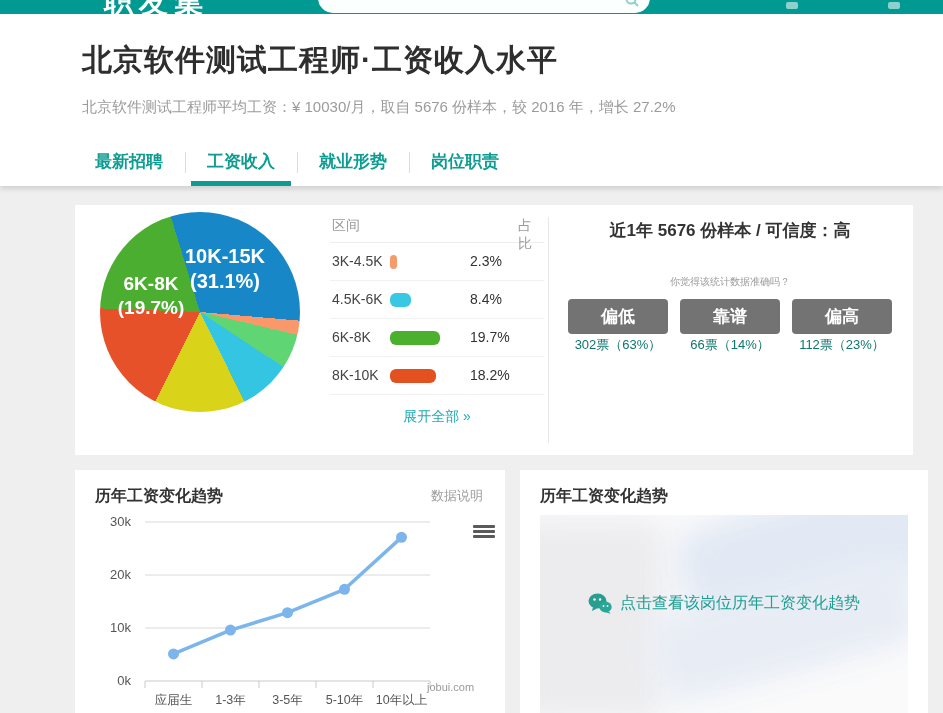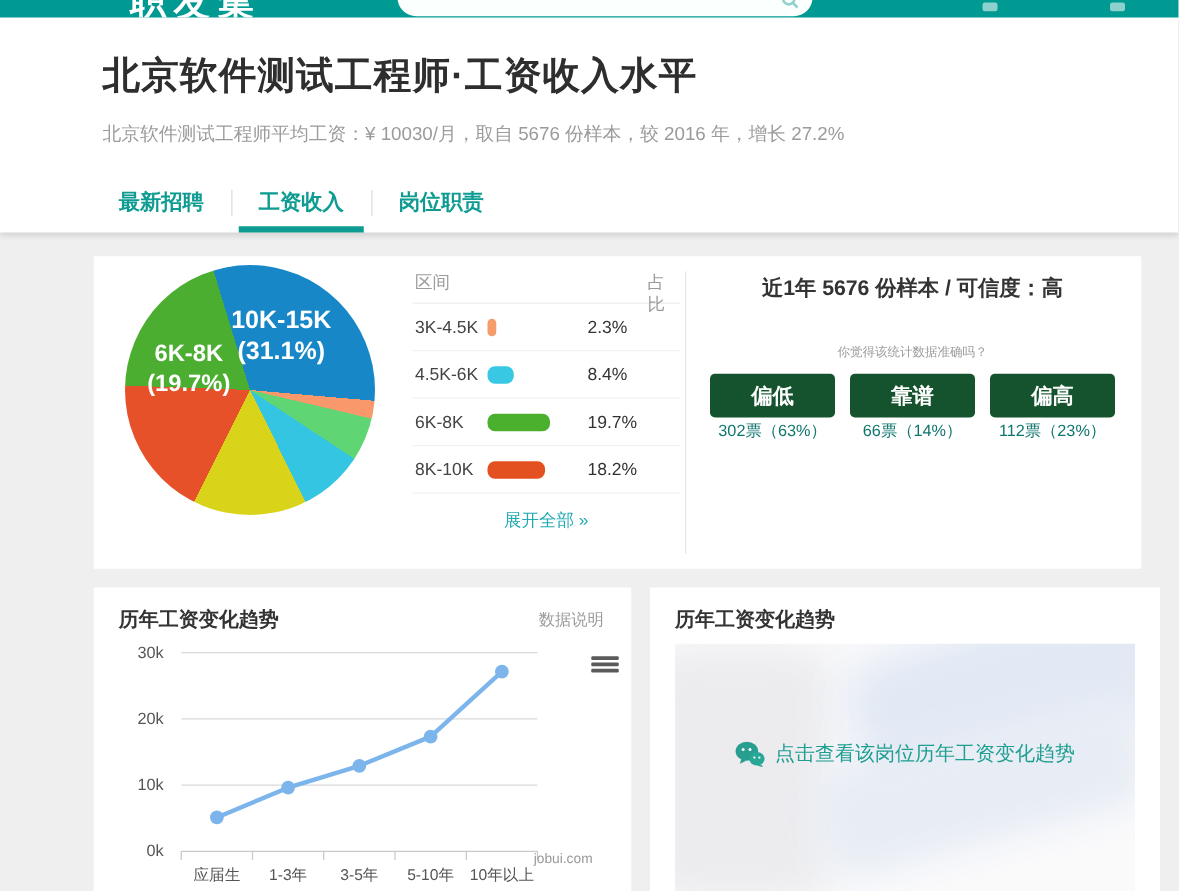--- a/index.html
+++ b/index.html
@@ -51,21 +51,21 @@
 
   .vdivider { position:absolute; left:473px; top:12px; width:1px; height:226px; background:#e7e7e7; }
 
   
   .right-stats { position:absolute; left:485px; top:0; width:340px; height:250px; text-align:center; }
   .avg { margin-top:18px; font-size:45px; font-weight:bold; color:#ff6600; letter-spacing:2px; }
   .sample { margin-top:14px; font-size:17px; font-weight:bold; color:#333333; }
   .question { margin-top:33px; font-size:10px; color:#9b9b9b; }
   .vote-cols { margin-top:10px; display:flex; justify-content:center; }
   .vote-col { width:112px; margin:0 0px; }
-  .vote-btn { display:block; margin:0 auto; width:100px; height:35px; border:none; border-radius:4px; background:#14532d; color:#ffffff; font-size:17px; font-weight:bold; font-family:inherit; cursor:pointer; }
+  .vote-btn { display:block; margin:0 auto; width:100px; height:35px; border:none; border-radius:4px; background:#737373; color:#ffffff; font-size:17px; font-weight:bold; font-family:inherit; cursor:pointer; }
   .vote-count { margin-top:2px; font-size:13px; color:#0f766e; white-space:nowrap; }
 
   
   .card-head-title { position:absolute; left:20px; top:16px; font-size:16px; font-weight:bold; color:#333333; }
   .data-note { position:absolute; right:22px; top:17px; font-size:13px; color:#9b9b9b; cursor:pointer; }
   .chart-menu { position:absolute; right:10px; top:55px; width:22px; height:16px; cursor:pointer; }
   .chart-menu i { display:block; height:3px; margin-bottom:2px; background:#5a5a5a; border-radius:1px; }
   #exp-chart { position:absolute; left:8px; top:38px; }
   .watermark { position:absolute; left:352px; top:211px; font-size:11px; color:#999999; }
 
@@ -94,20 +94,21 @@
     <div class="hicon h1"></div>
     <div class="hicon h2"></div>
   </header>
 
   <section class="top-section">
     <h1 class="page-title">北京软件测试工程师·工资收入水平</h1>
     <p class="page-subtitle">北京软件测试工程师平均工资：¥ 10030/月，取自 5676 份样本，较 2016 年，增长 27.2%</p>
     <nav class="tabs">
       <div class="tab">最新招聘</div>
       <div class="tab active">工资收入</div>
+      <div class="tab">就业形势</div>
       <div class="tab">岗位职责</div>
     </nav>
   </section>
 
   <div class="card card1">
     <div class="pie-wrap">
       <div class="pie" id="pie" style="background: conic-gradient(from -17deg, rgb(23, 135, 200) 0deg, rgb(23, 135, 200) 111.96deg, rgb(249, 153, 107) 111.96deg, rgb(249, 153, 107) 120.24deg, rgb(95, 213, 115) 120.24deg, rgb(95, 213, 115) 140.4deg, rgb(51, 197, 226) 140.4deg, rgb(51, 197, 226) 170.64deg, rgb(217, 212, 25) 170.64deg, rgb(217, 212, 25) 223.56deg, rgb(230, 81, 42) 223.56deg, rgb(230, 81, 42) 289.08deg, rgb(76, 174, 48) 289.08deg, rgb(76, 174, 48) 360deg);"></div>
       <div class="pie-label l1">
         <div>10K-15K</div>
         <div>(31.1%)</div>

